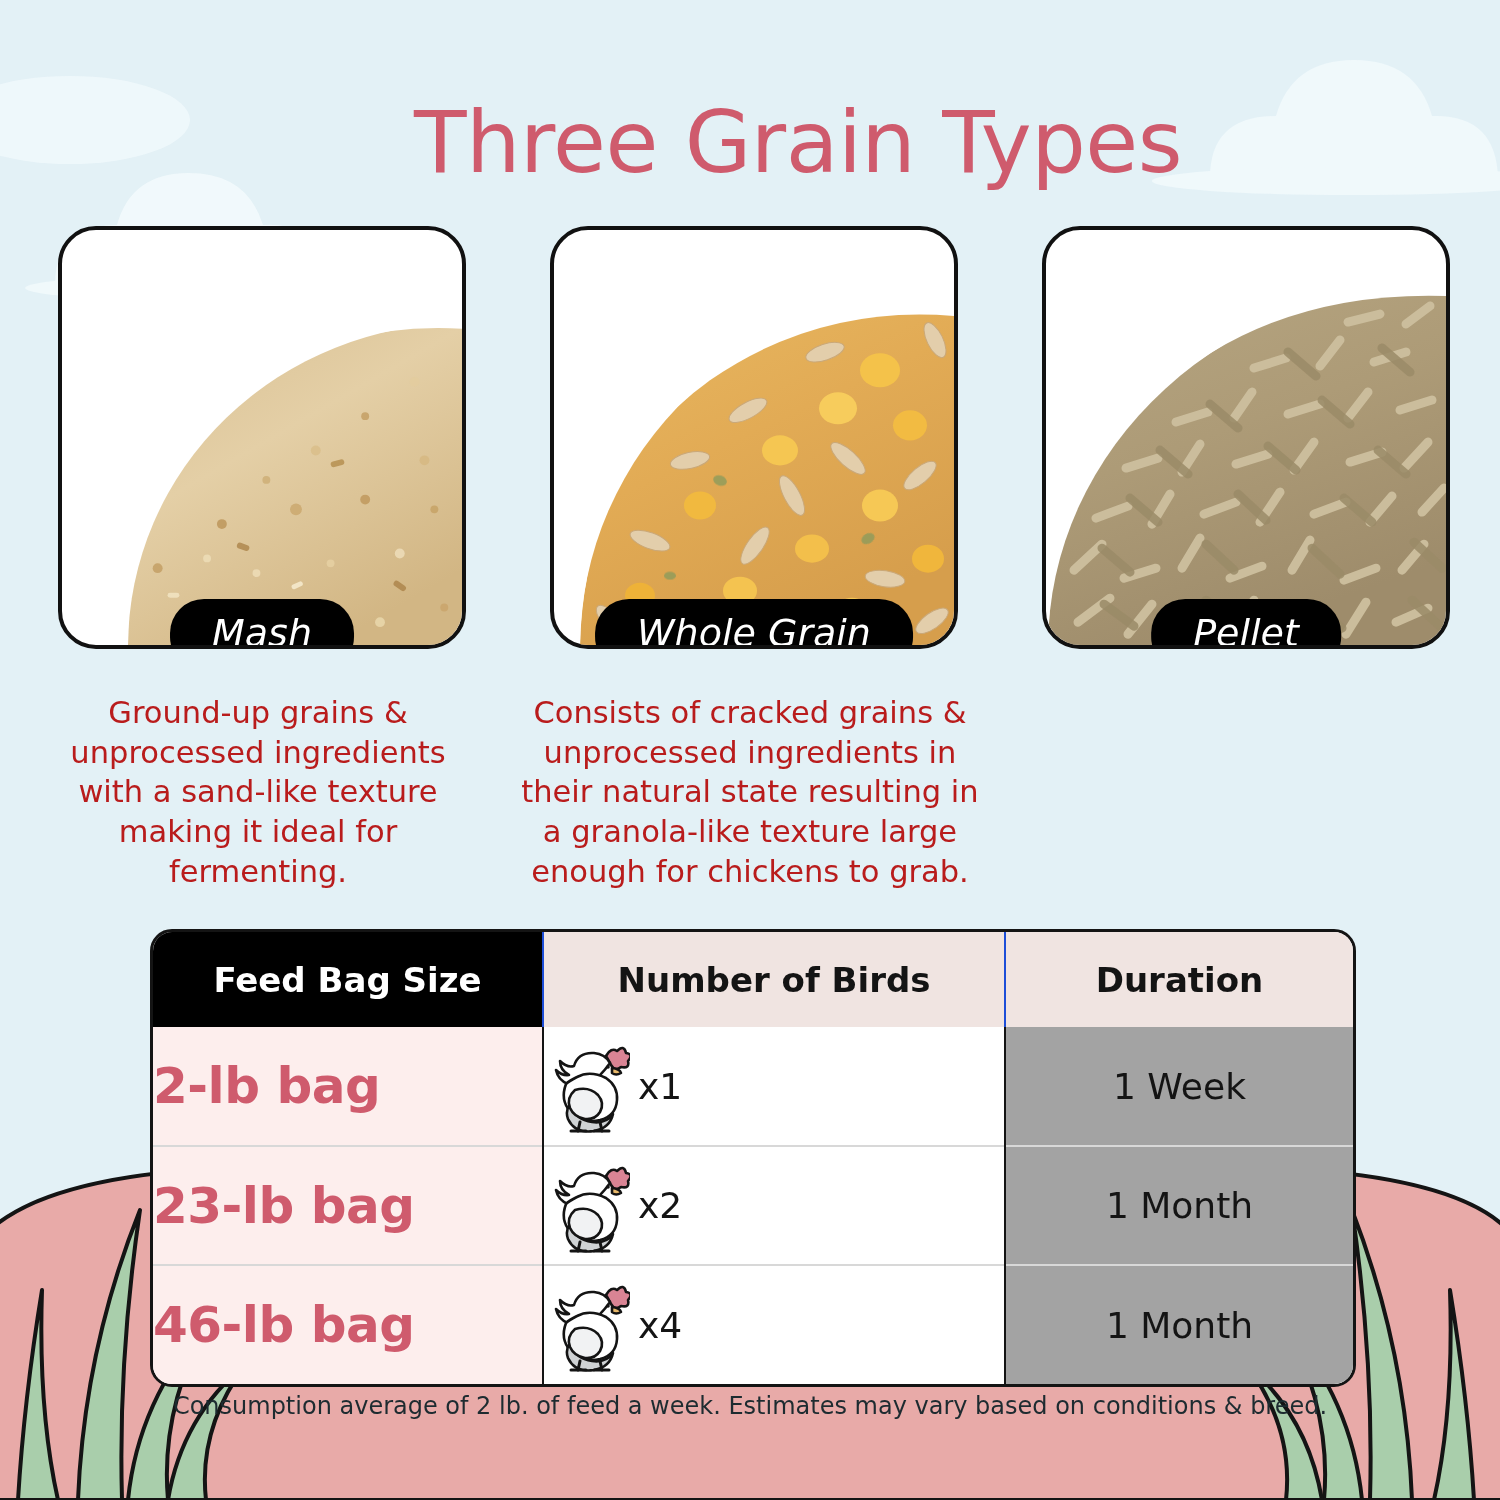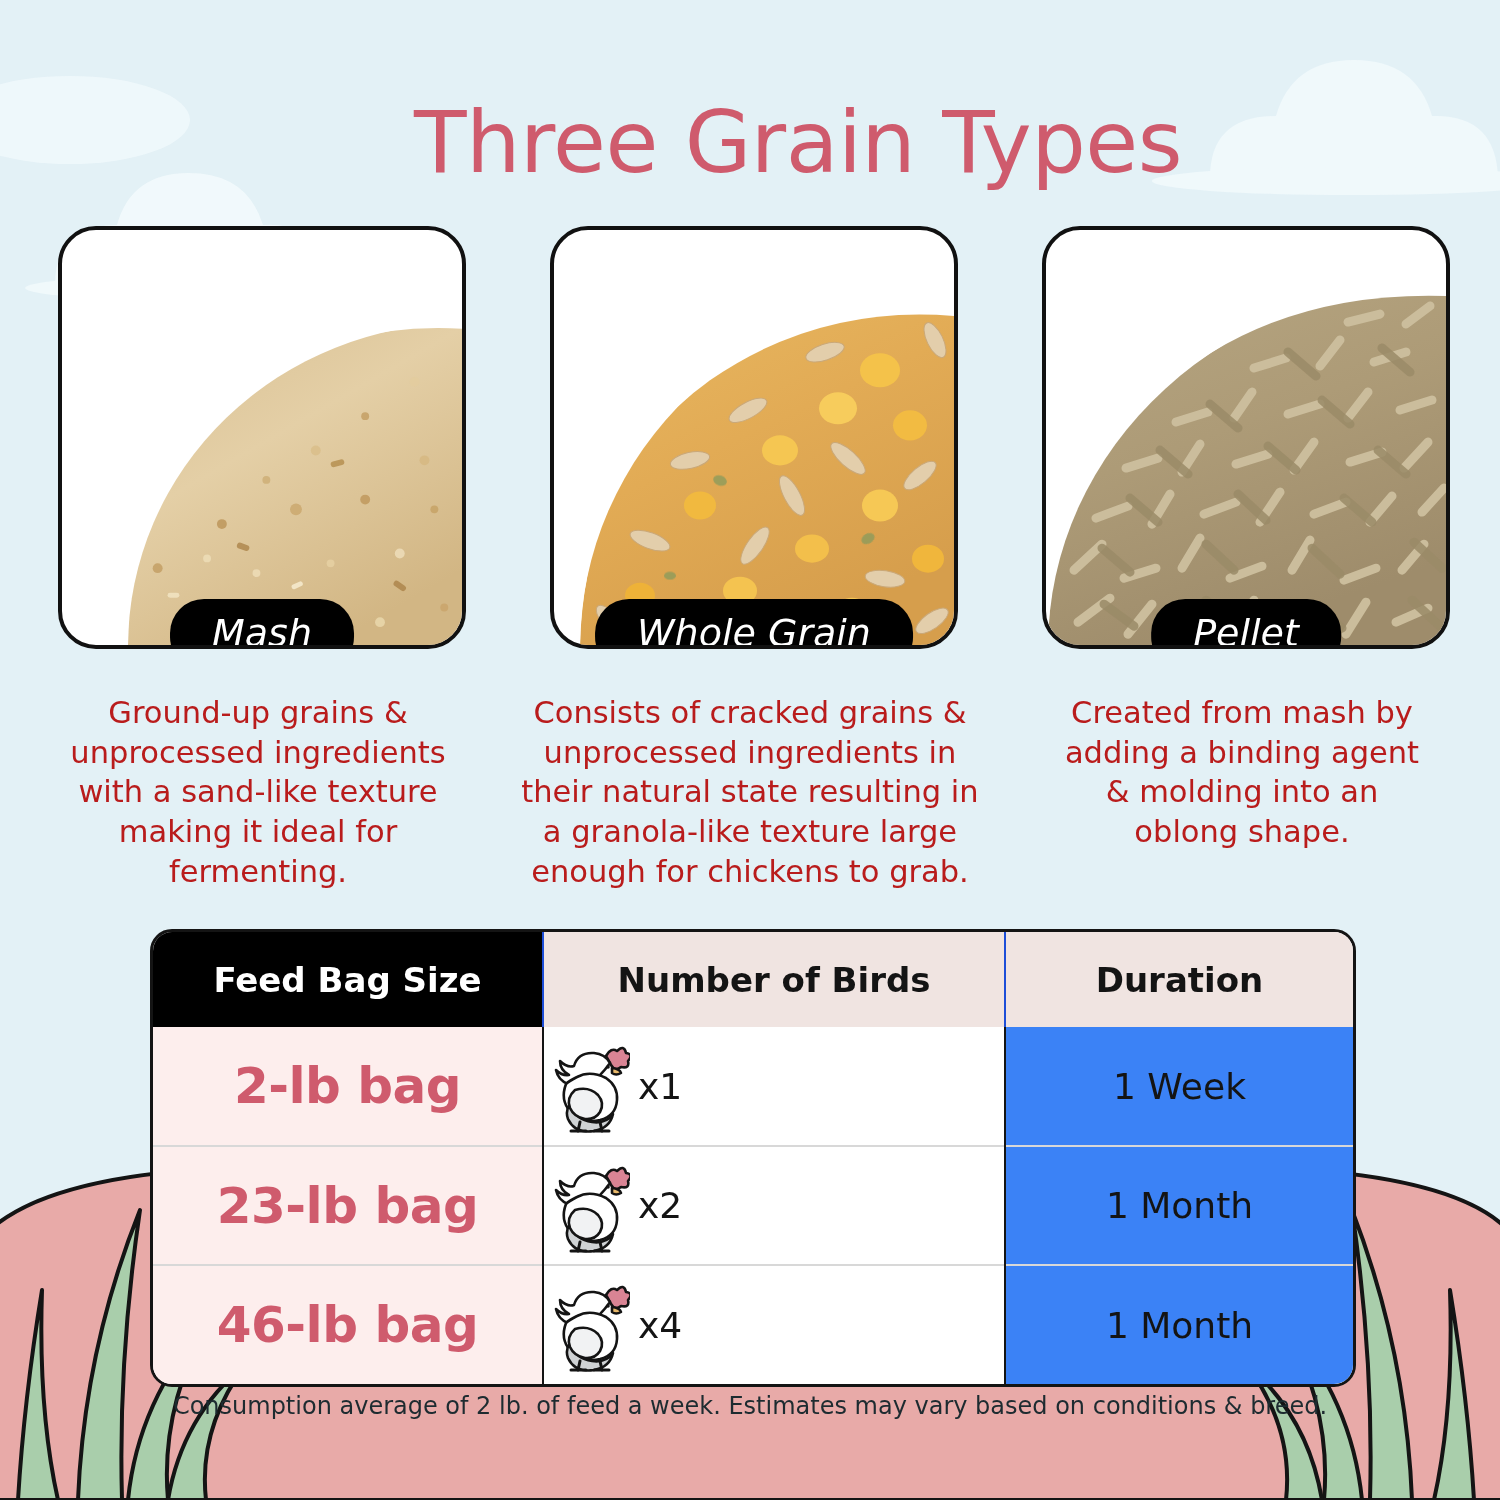--- a/index.html
+++ b/index.html
@@ -104,34 +104,34 @@
     font-size:34px;
     font-weight:bold;
     font-family:"DejaVu Sans","Liberation Sans",sans-serif;
   }
   th.h-bag{background:#000000;color:#ffffff;text-align:center;}
   th.h-birds,th.h-dur{background:#f0e4e1;color:#141414;text-align:center;border-left:2px solid #1d4ed8;}
   tbody tr{height:119px;}
   td.bag{
     background:#fdeeed;
     color:#cf5b6d;
-    text-align:center;
+    text-align:left;
     font-size:50px;
     font-weight:bold;
     letter-spacing:-0.5px;
     font-family:"DejaVu Sans","Liberation Sans",sans-serif;
   }
   td.birds{
     background:#ffffff;
     text-align:center;
     vertical-align:middle;
     border-left:2px solid #141414;
   }
   td.dur{
-    background:#3b82f6;
+    background:#a3a3a3;
     color:#141414;
     text-align:center;
     font-size:36px;
     border-left:2px solid #141414;
     font-family:"DejaVu Sans","Liberation Sans",sans-serif;
   }
   tbody tr + tr td{border-top:2px solid #d8d8d8;}
   .bird-cell-inner{display:flex;align-items:center;gap:8px;}
   .bird-count{font-size:36px;color:#141414;font-family:"DejaVu Sans","Liberation Sans",sans-serif;}
 
@@ -347,21 +347,20 @@
                 <line x1="162" y1="122" x2="190" y2="146"></line>
                   <line x1="274" y1="118" x2="302" y2="142"></line>
                 <line x1="240" y1="70" x2="268" y2="94"></line>
                   <line x1="334" y1="66" x2="362" y2="90"></line>
               </g>
             </g>
           </g>
         </svg>
         <div class="grain-pill">Pellet</div>
       </div>
-      <div class="card-desc">Created from mash by adding a binding agent &amp; molding into an oblong shape.</div>
     </div>
   </div>
 
   <svg class="ground-layer" viewBox="0 0 1500 330">
     <path d="M-10 330 L-10 60 Q60 -4 300 -4 L1200 -4 Q1450 -4 1510 62 L1510 330 Z" fill="#e8aaa8" stroke="#141414" stroke-width="4"></path>
     <g stroke="#141414" stroke-width="4" fill="#a9ceab" stroke-linejoin="round">
       <path d="M78 330 Q84 180 140 40 Q118 190 122 330 Z"></path>
       <path d="M18 330 Q24 230 42 120 Q38 240 58 330 Z"></path>
       <path d="M128 330 Q138 230 208 152 Q160 240 168 330 Z"></path>
       <path d="M168 330 Q182 246 246 194 Q198 258 206 330 Z"></path>

